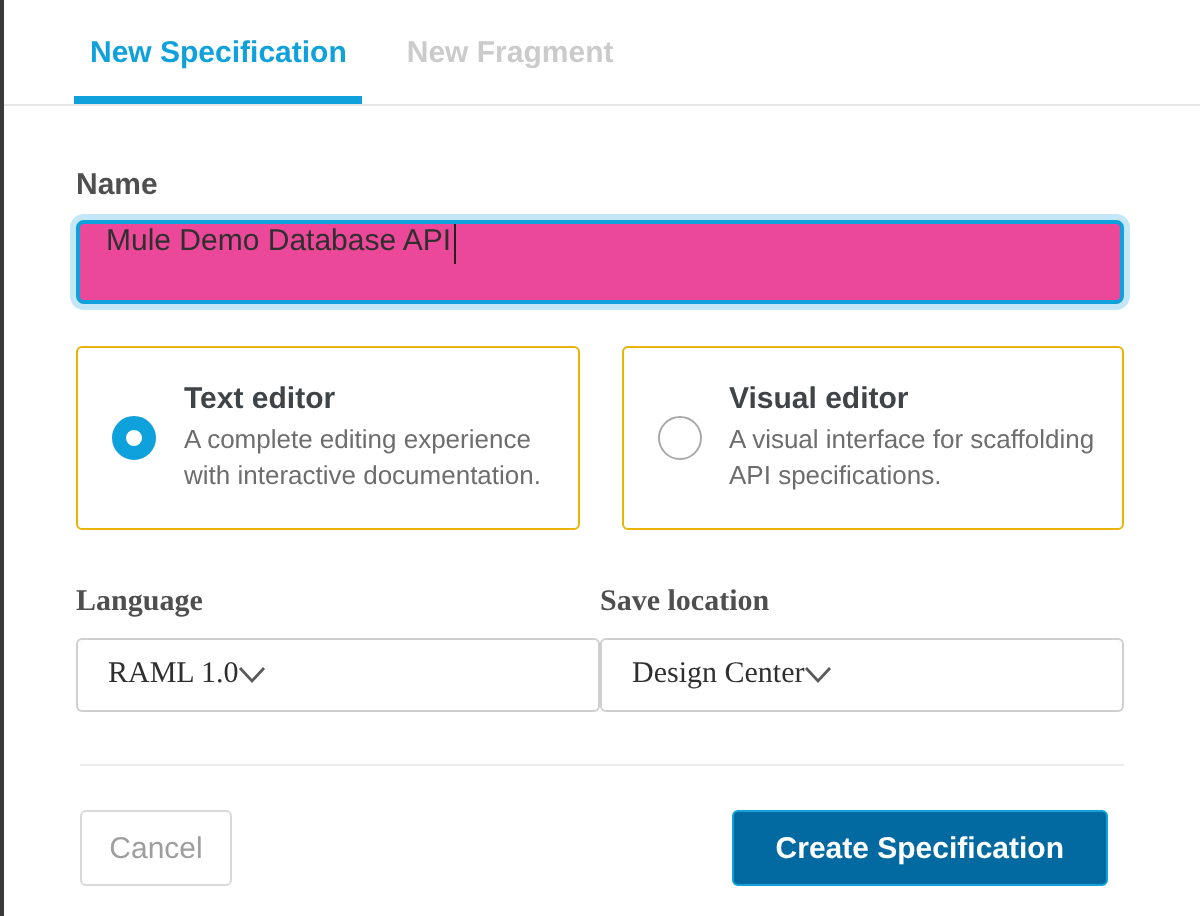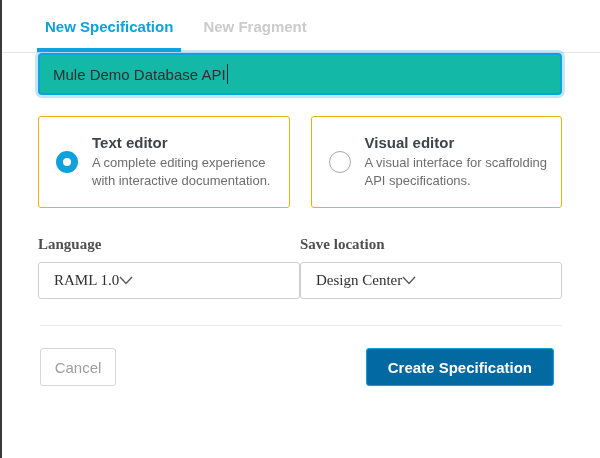--- a/index.html
+++ b/index.html
@@ -33,23 +33,23 @@
   
   .body { padding: 0 38px; }
   .field-label {
     display: block; margin-top: 31px; margin-bottom: 9px;
     font-size: 15px; font-weight: 700; color: #4f4f4f;
   }
   .text-input {
     height: 42px; width: 100%;
     border: 2px solid #0ea1db; border-radius: 4px;
     box-shadow: 0 0 0 3px rgba(14, 161, 219, 0.25);
-    display: flex; align-items: center;
+    display: flex; 
     padding: 0 13px; font-size: 15px; color: #2f2f2f;
-    cursor: text; background: #14b8a6;
+    cursor: text; background: #ec4899;
   }
   .caret { width: 1px; height: 20px; background: #222; margin-left: 1px; }
   
   .cards { display: flex; gap: 21px; margin-top: 21px; }
   .card {
     flex: 1; height: 92px;
     border: 1px solid #eab308; border-radius: 3px;
     display: flex; align-items: center;
     padding: 0 12px 0 17px; cursor: pointer; background: #fff;
   }
@@ -96,20 +96,21 @@
 
 <div class="window-edge"></div>
 
 <div class="tab-bar">
   <div class="tab active">New Specification</div>
   <div class="tab">New Fragment</div>
 </div>
 
 <div class="body">
 
+  <label class="field-label">Name</label>
   <div class="text-input">
     <span>Mule Demo Database API</span>
     <span class="caret"></span>
   </div>
 
   <div class="cards">
     <div class="card">
       <span class="radio checked"></span>
       <div class="card-text">
         <div class="card-title">Text editor</div>

